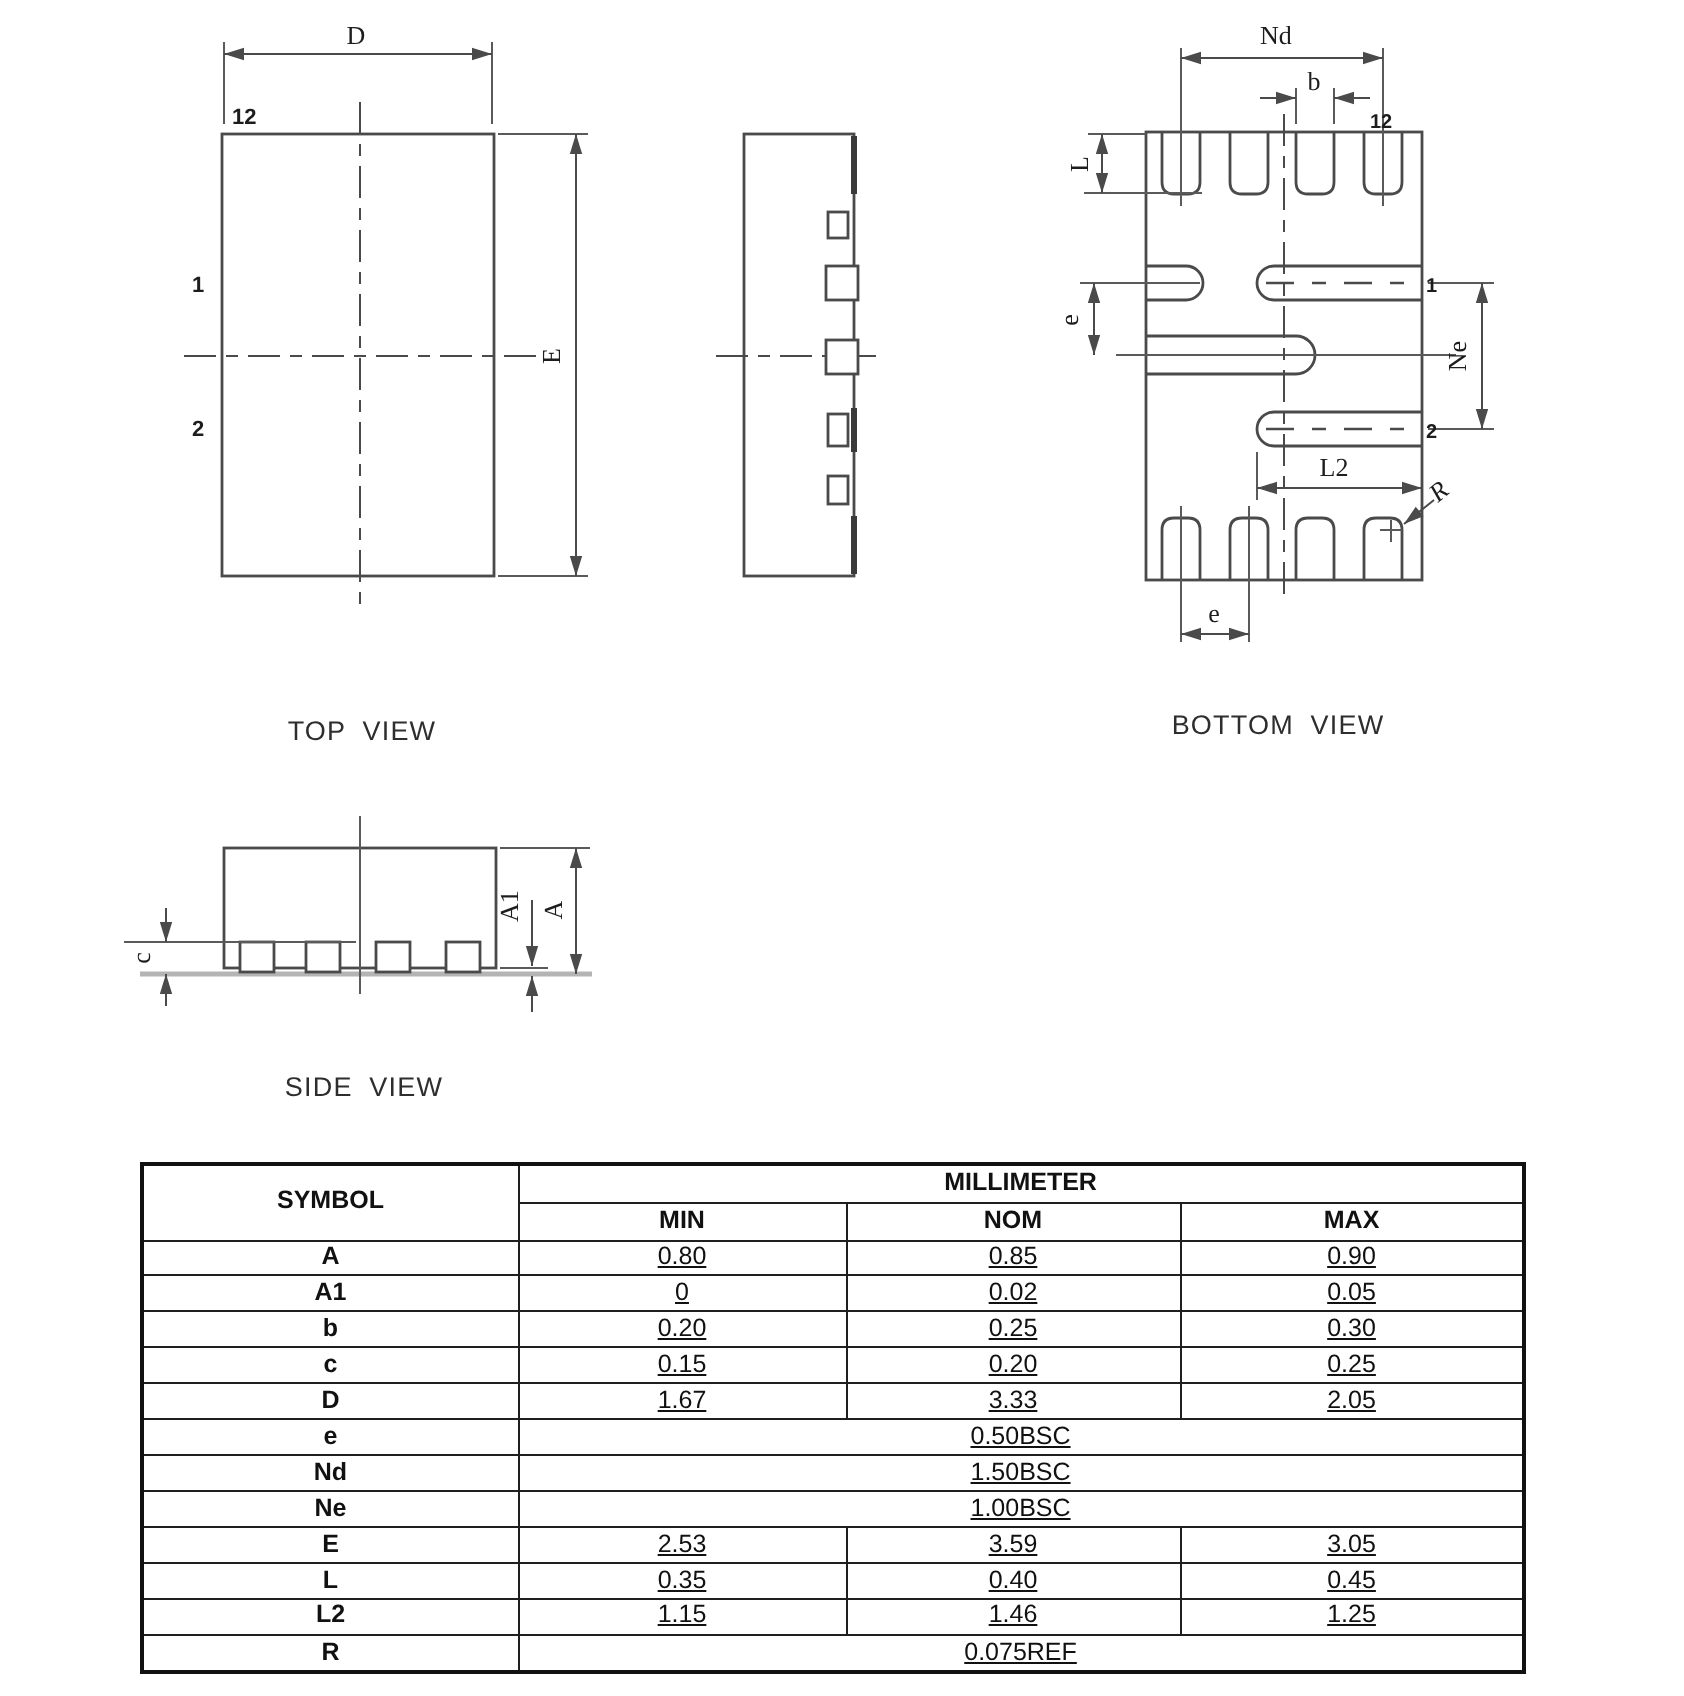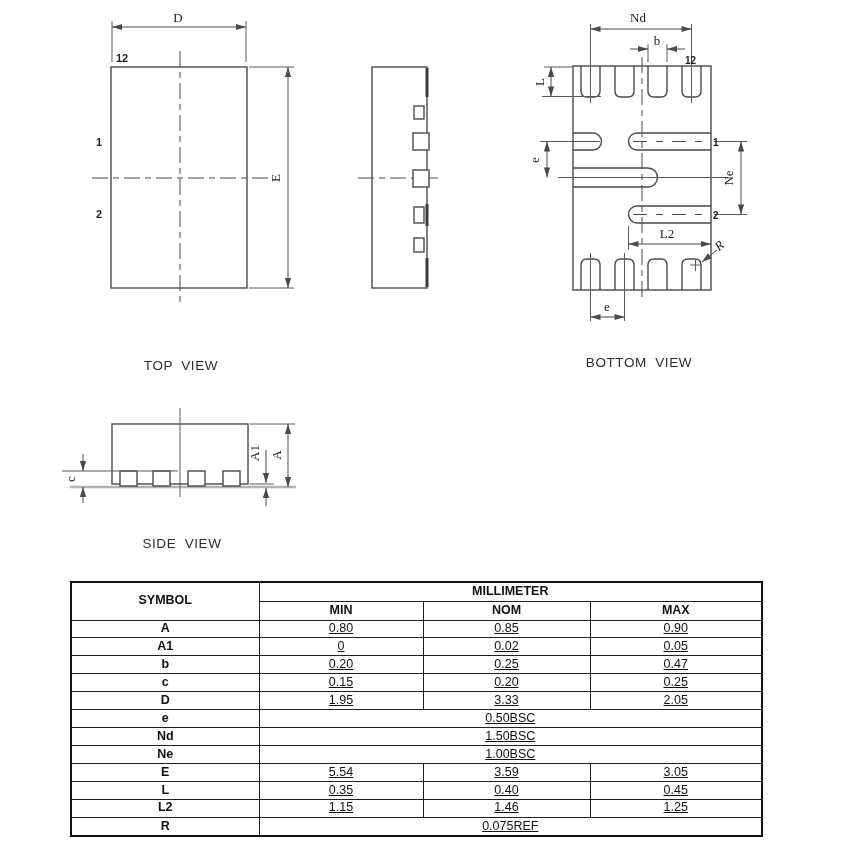--- a/index.html
+++ b/index.html
@@ -225,49 +225,49 @@
         <tr>
           <td class="sym">A1</td>
           <td class="val">0</td>
           <td class="val">0.02</td>
           <td class="val">0.05</td>
         </tr>
         <tr>
           <td class="sym">b</td>
           <td class="val">0.20</td>
           <td class="val">0.25</td>
-          <td class="val">0.47</td>
+          <td class="val">0.30</td>
         </tr>
         <tr>
           <td class="sym">c</td>
           <td class="val">0.15</td>
           <td class="val">0.20</td>
           <td class="val">0.25</td>
         </tr>
         <tr>
           <td class="sym">D</td>
-          <td class="val">1.95</td>
+          <td class="val">1.67</td>
           <td class="val">3.33</td>
           <td class="val">2.05</td>
         </tr>
         <tr>
           <td class="sym">e</td>
           <td colspan="3" class="val">0.50BSC</td>
         </tr>
         <tr>
           <td class="sym">Nd</td>
           <td colspan="3" class="val">1.50BSC</td>
         </tr>
         <tr>
           <td class="sym">Ne</td>
           <td colspan="3" class="val">1.00BSC</td>
         </tr>
         <tr>
           <td class="sym">E</td>
-          <td class="val">5.54</td>
+          <td class="val">2.53</td>
           <td class="val">3.59</td>
           <td class="val">3.05</td>
         </tr>
         <tr>
           <td class="sym">L</td>
           <td class="val">0.35</td>
           <td class="val">0.40</td>
           <td class="val">0.45</td>
         </tr>
         <tr>

